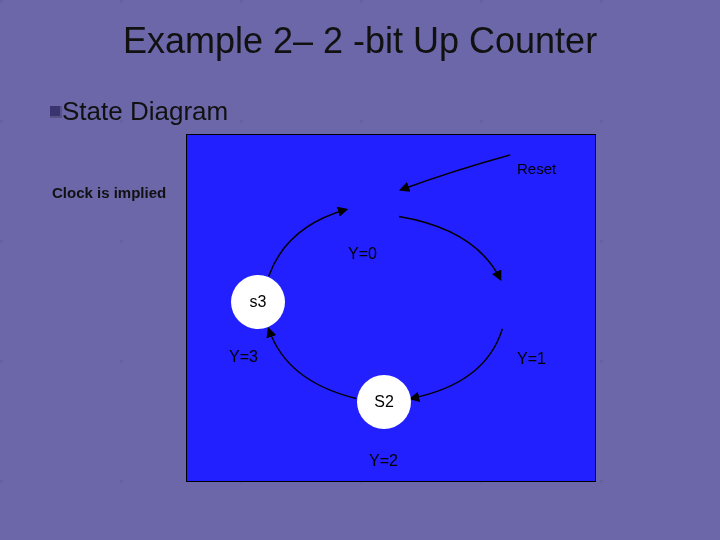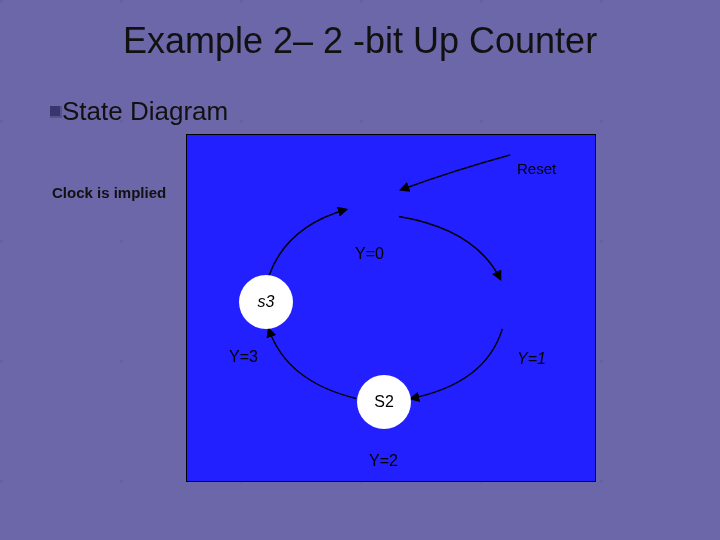--- a/index.html
+++ b/index.html
@@ -87,22 +87,22 @@
     <path d="M213,82 Q290,95 315,145" fill="none" stroke="#000" stroke-width="1.5" marker-end="url(#ah)"></path>
 
     <path d="M317,195 Q300,250 225,265" fill="none" stroke="#000" stroke-width="1.5" marker-end="url(#ah)"></path>
 
     <path d="M170,265 Q100,248 82,195" fill="none" stroke="#000" stroke-width="1.5" marker-end="url(#ah)"></path>
 
     <path d="M82,142 Q100,92 160,75" fill="none" stroke="#000" stroke-width="1.5" marker-end="url(#ah)"></path>
   </svg>
 
   <div class="state" style="left:170px; top:240px;">S2</div>
-  <div class="state" style="left:52px; top:140px;font-style:italic;">s3</div>
+  <div class="state" style="left:44px; top:140px;">s3</div>
 
   <div class="reset-lbl" style="left:330px; top:25px;">Reset</div>
 
-  <div class="lbl" style="left:168px; top:110px;">Y=0</div>
-  <div class="lbl" style="left:330px; top:215px;font-style:italic;">Y=1</div>
+  <div class="lbl" style="left:161px; top:110px;">Y=0</div>
+  <div class="lbl" style="left:330px; top:215px;">Y=1</div>
   <div class="lbl" style="left:182px; top:302px;margin-top:15px;">Y=2</div>
   <div class="lbl" style="left:42px;  top:213px;">Y=3</div>
 
 </div>
 
 </body></html>

